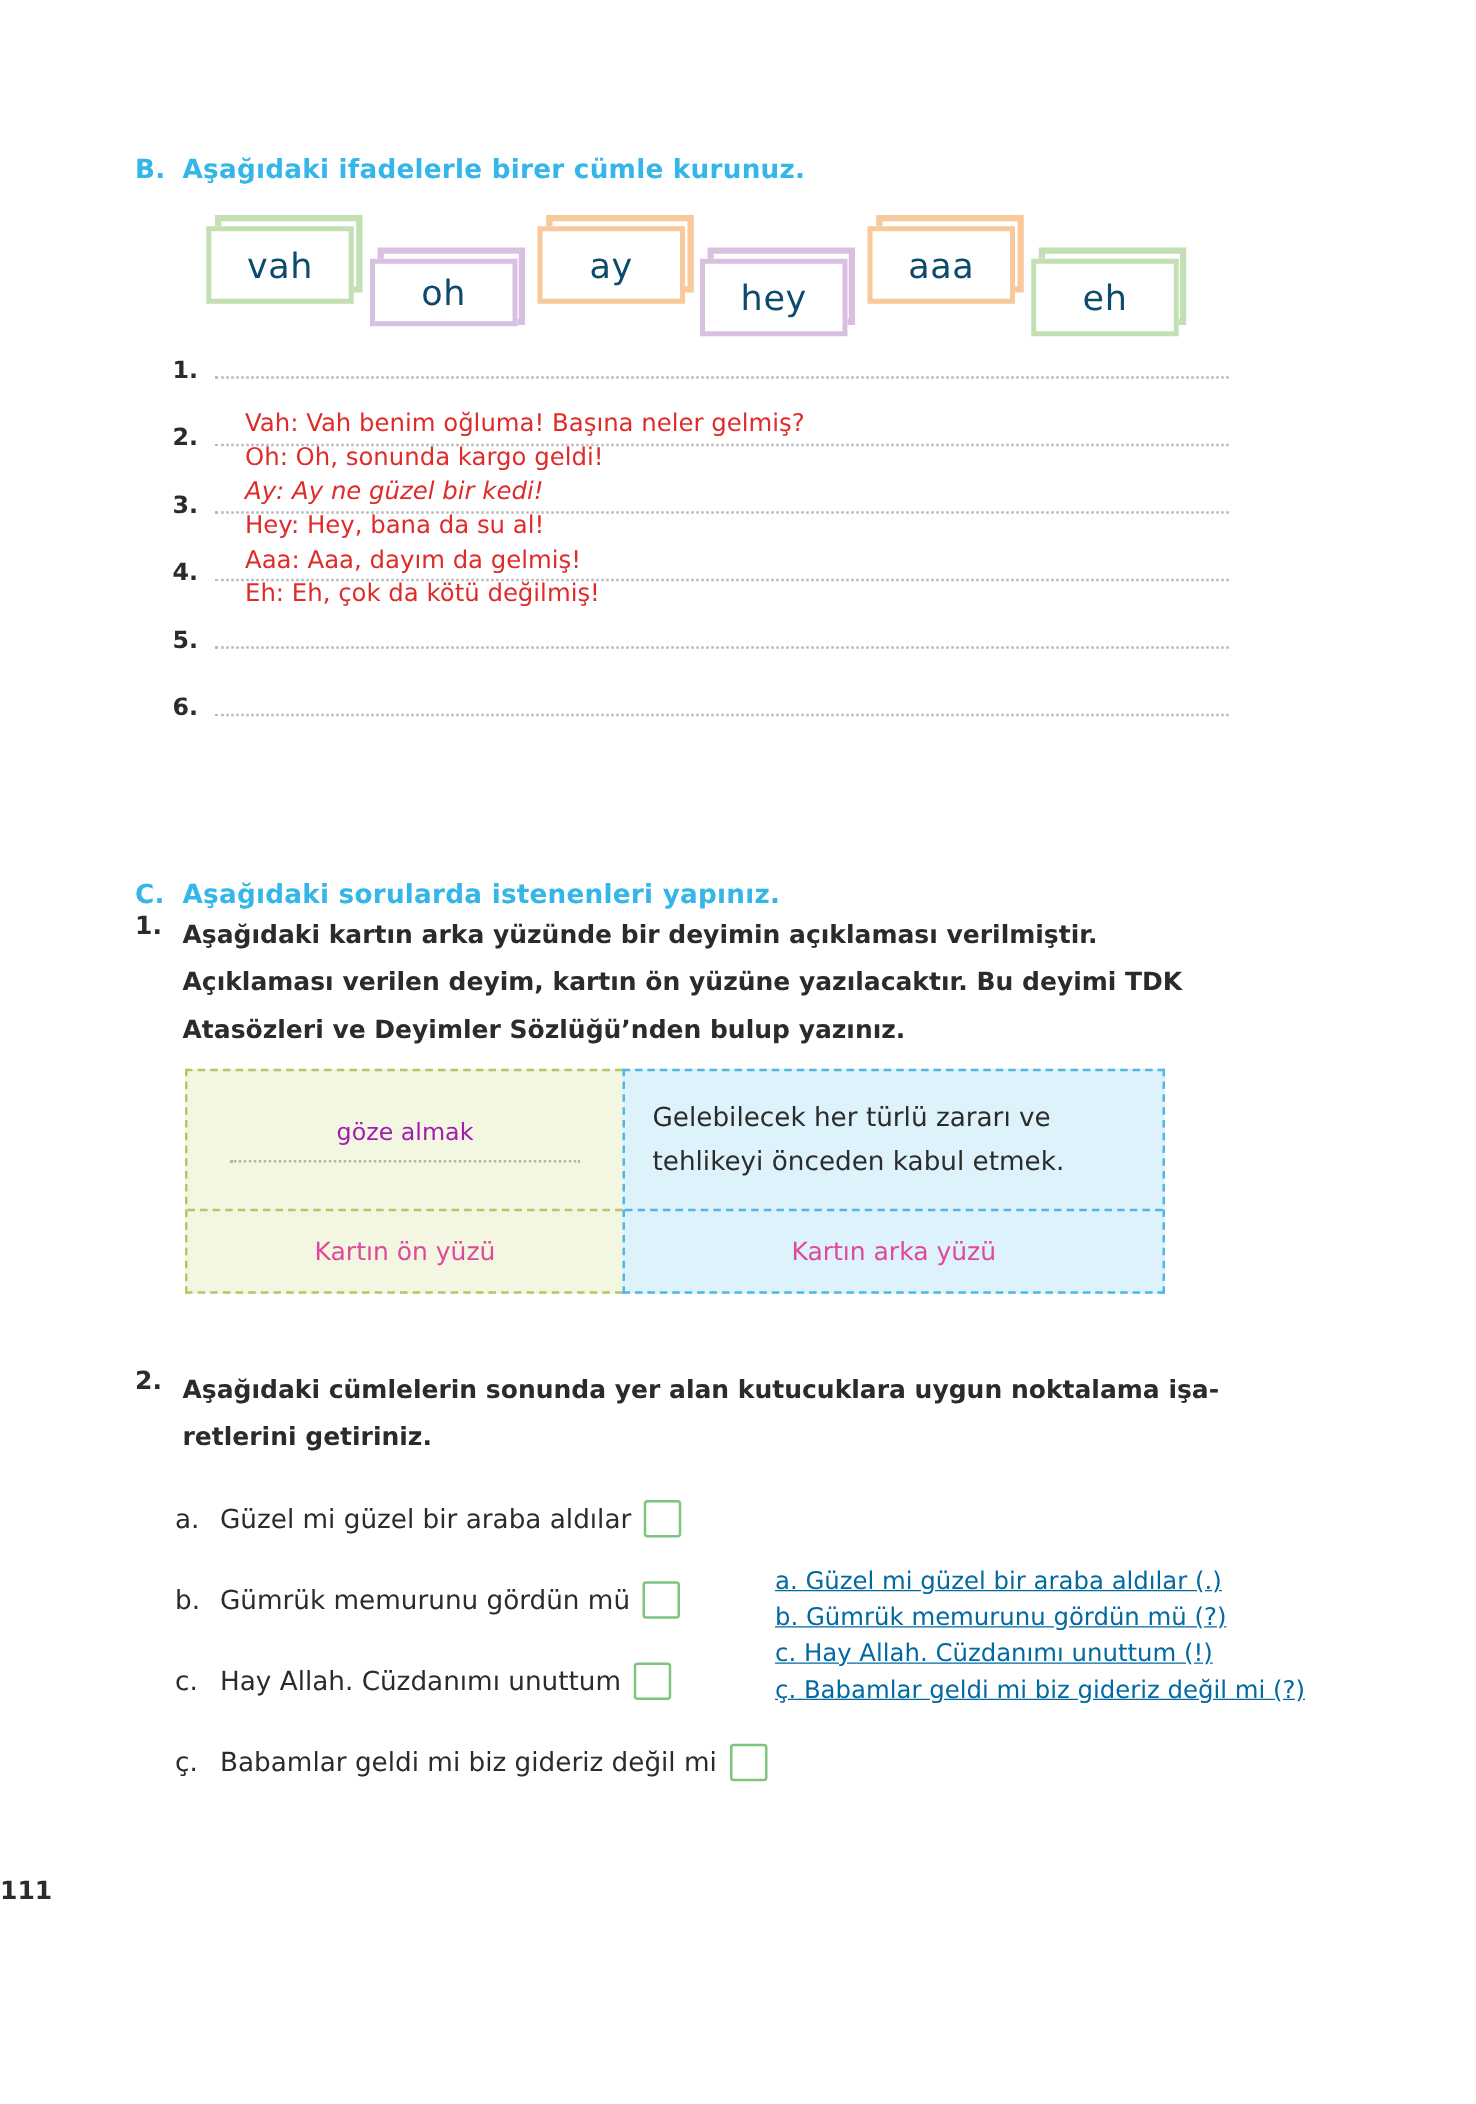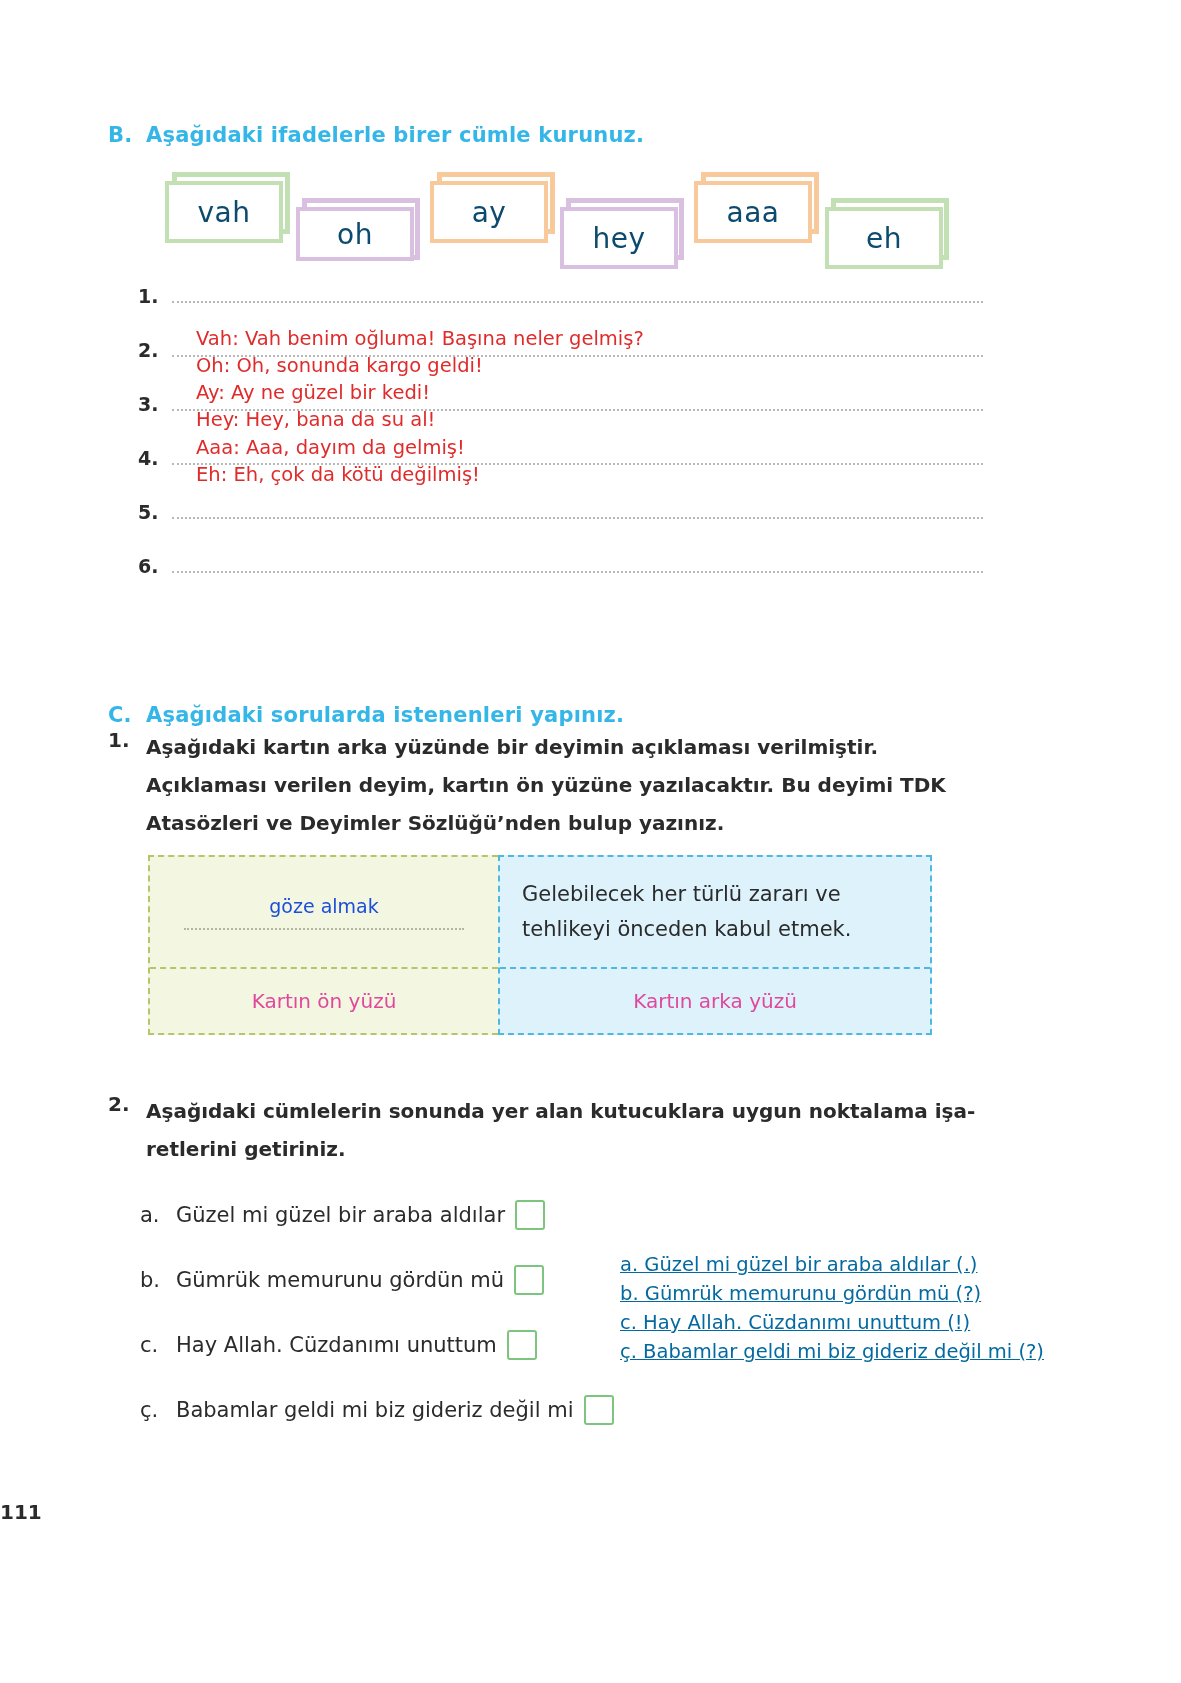--- a/index.html
+++ b/index.html
@@ -131,21 +131,21 @@
   }
   .cell-bottom {
     box-sizing: border-box;
     display: flex;
     align-items: center;
     justify-content: center;
   }
   .front-top { border-bottom: 2px dashed #b9c46a; }
   .back-top { border-bottom: 2px dashed #4fb8e0; }
   .deyim-answer {
-    color: #1d4ed8;
+    color: #a21caf;
     font-size: 19px;
     text-align: center;
     margin-bottom: 10px;
   }
   .fill-dots {
     margin: 0 34px;
     border-bottom: 2px dotted #b5b5a0;
     height: 1px;
   }
   .card-desc {
@@ -262,21 +262,21 @@
     <span class="qnum">5.</span>
     <span class="dotline"></span>
   </div>
   <div class="qline" style="left:138px; top:555px; width:845px;">
     <span class="qnum">6.</span>
     <span class="dotline"></span>
   </div>
 
   <div class="answer-red" style="left:196px; top:325px;">Vah: Vah benim oğluma! Başına neler gelmiş?</div>
   <div class="answer-red" style="left:196px; top:352px;">Oh: Oh, sonunda kargo geldi!</div>
-  <div class="answer-red" style="left:196px; top:379px;">Ay: Ay ne güzel bir kedi!</div>
+  <div class="answer-red" style="left:196px; top:379px;font-style:italic;">Ay: Ay ne güzel bir kedi!</div>
   <div class="answer-red" style="left:196px; top:406px;">Hey: Hey, bana da su al!</div>
   <div class="answer-red" style="left:196px; top:434px;">Aaa: Aaa, dayım da gelmiş!</div>
   <div class="answer-red" style="left:196px; top:461px;">Eh: Eh, çok da kötü değilmiş!</div>
 
   <div class="sec-head" style="left:108px; top:683px;">
     <span class="letter">C.</span>
     <span class="htext">Aşağıdaki sorularda istenenleri yapınız.</span>
   </div>
 
   <div class="qitem" style="left:108px; top:728px; width:875px;">

